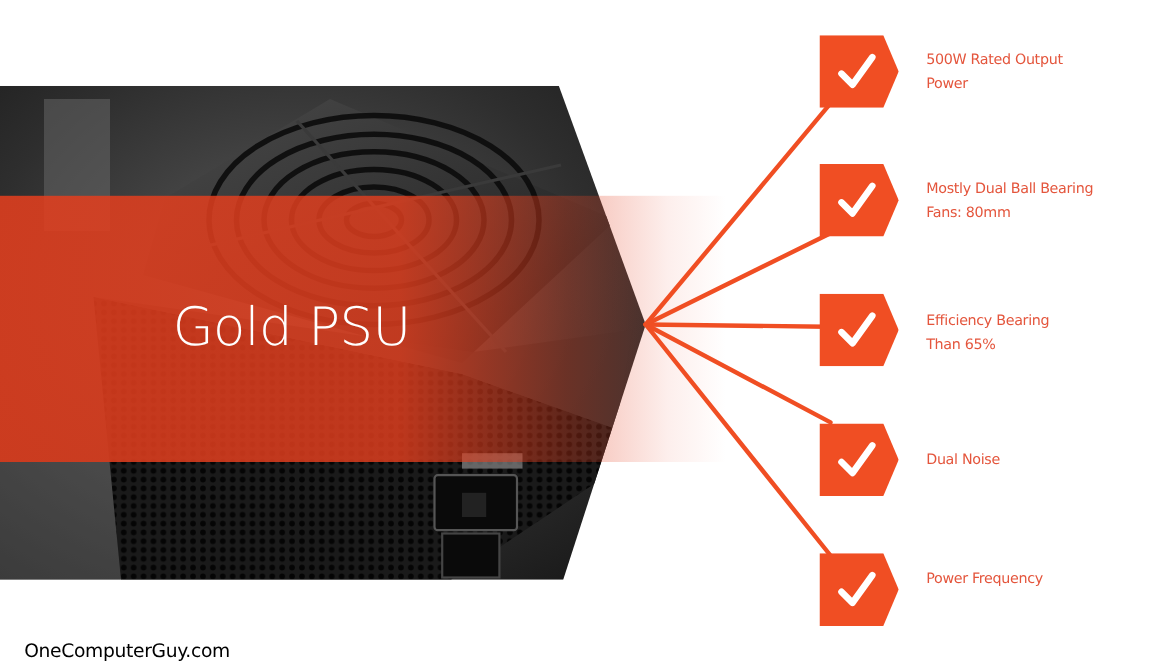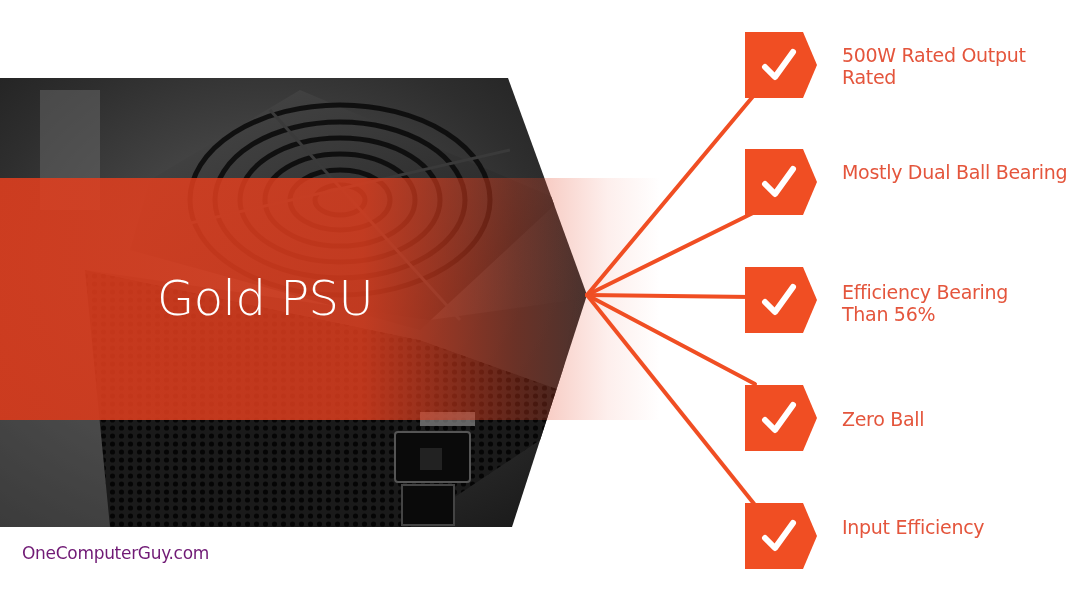--- a/index.html
+++ b/index.html
@@ -3,22 +3,22 @@
 <meta charset="utf-8">
 <style>
   html, body { margin:0; padding:0; }
   body { width:1068px; height:601px; background:#ffffff; position:relative; overflow:hidden; font-family:"Liberation Sans", sans-serif; }
   .photo { position:absolute; left:0; top:0; width:1068px; height:601px; }
   .band { position:absolute; left:0; top:178px; width:660px; height:242px;
     background:linear-gradient(to right, rgba(226,62,30,0.88) 0%, rgba(226,62,30,0.82) 55%, rgba(226,62,30,0.35) 78%, rgba(240,120,100,0.12) 92%, rgba(255,255,255,0) 100%); }
   .title { position:absolute; left:157px; top:270px; font-size:48px; color:#ffffff; letter-spacing:-0.5px; font-family:"DejaVu Sans", sans-serif; font-weight:300; }
   .lines { position:absolute; left:0; top:0; }
   .badge { position:absolute; left:745px; width:72px; height:66px; }
-  .label { position:absolute; left:842px; color:#e4553c; font-size:19px; line-height:22px; font-family:"DejaVu Sans", sans-serif; letter-spacing:-0.3px; }
-  .footer { position:absolute; left:22px; top:543px; color:#701a75; font-size:17px; font-family:"DejaVu Sans", sans-serif; letter-spacing:-0.3px; }
+  .label { position:absolute; left:842px; color:#e4553c; font-size:13px; line-height:22px; font-family:"DejaVu Sans", sans-serif; letter-spacing:-0.3px; }
+  .footer { position:absolute; left:22px; top:582px; color:#000000; font-size:17px; font-family:"DejaVu Sans", sans-serif; letter-spacing:-0.3px; }
 </style>
 </head>
 <body>
 
 <svg class="photo" width="1068" height="601" viewBox="0 0 1068 601">
   <defs>
     <clipPath id="hex">
       <polygon points="0,78 508,78 587,295 512,527 0,527"></polygon>
     </clipPath>
     <radialGradient id="bg" cx="0.45" cy="0.4" r="0.8">
@@ -93,29 +93,30 @@
   <polygon points="0,0 58,0 72,33 58,66 0,66" fill="#f04e23"></polygon>
   <polyline points="20,35 30,45 48,20" fill="none" stroke="#fff" stroke-width="6" stroke-linecap="round" stroke-linejoin="round"></polyline>
 </svg>
 <svg class="badge" style="top:503px" viewBox="0 0 72 66">
   <polygon points="0,0 58,0 72,33 58,66 0,66" fill="#f04e23"></polygon>
   <polyline points="20,35 30,45 48,20" fill="none" stroke="#fff" stroke-width="6" stroke-linecap="round" stroke-linejoin="round"></polyline>
 </svg>
 
 <div class="label" style="top:44px">
   <div>500W Rated Output</div>
-  <div>Rated</div>
+  <div>Power</div>
 </div>
 <div class="label" style="top:161px">
   <div>Mostly Dual Ball Bearing</div>
+  <div>Fans: 80mm</div>
 </div>
 <div class="label" style="top:281px">
   <div>Efficiency Bearing</div>
-  <div>Than 56%</div>
+  <div>Than 65%</div>
 </div>
 <div class="label" style="top:408px">
-  <div>Zero Ball</div>
+  <div>Dual Noise</div>
 </div>
 <div class="label" style="top:516px">
-  <div>Input Efficiency</div>
+  <div>Power Frequency</div>
 </div>
 
 <div class="footer">OneComputerGuy.com</div>
 
 </body></html>

